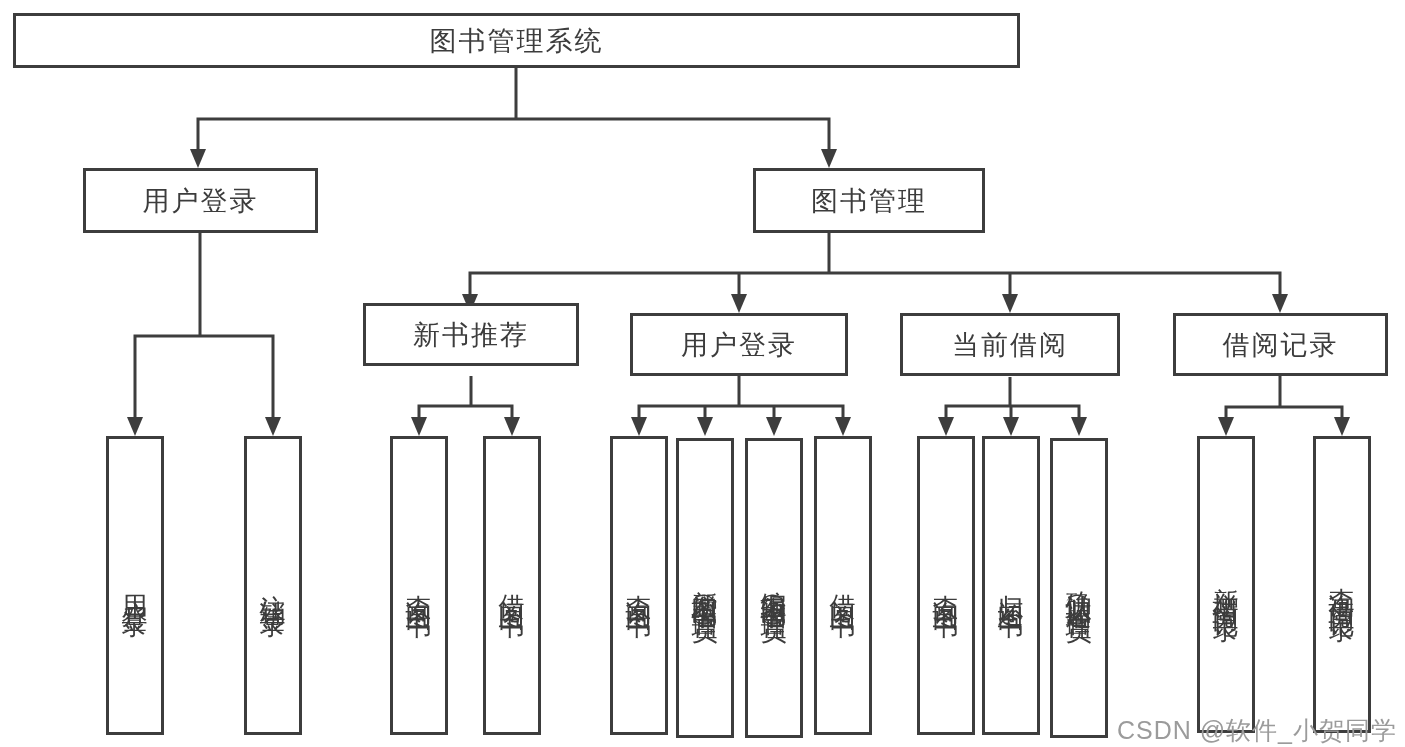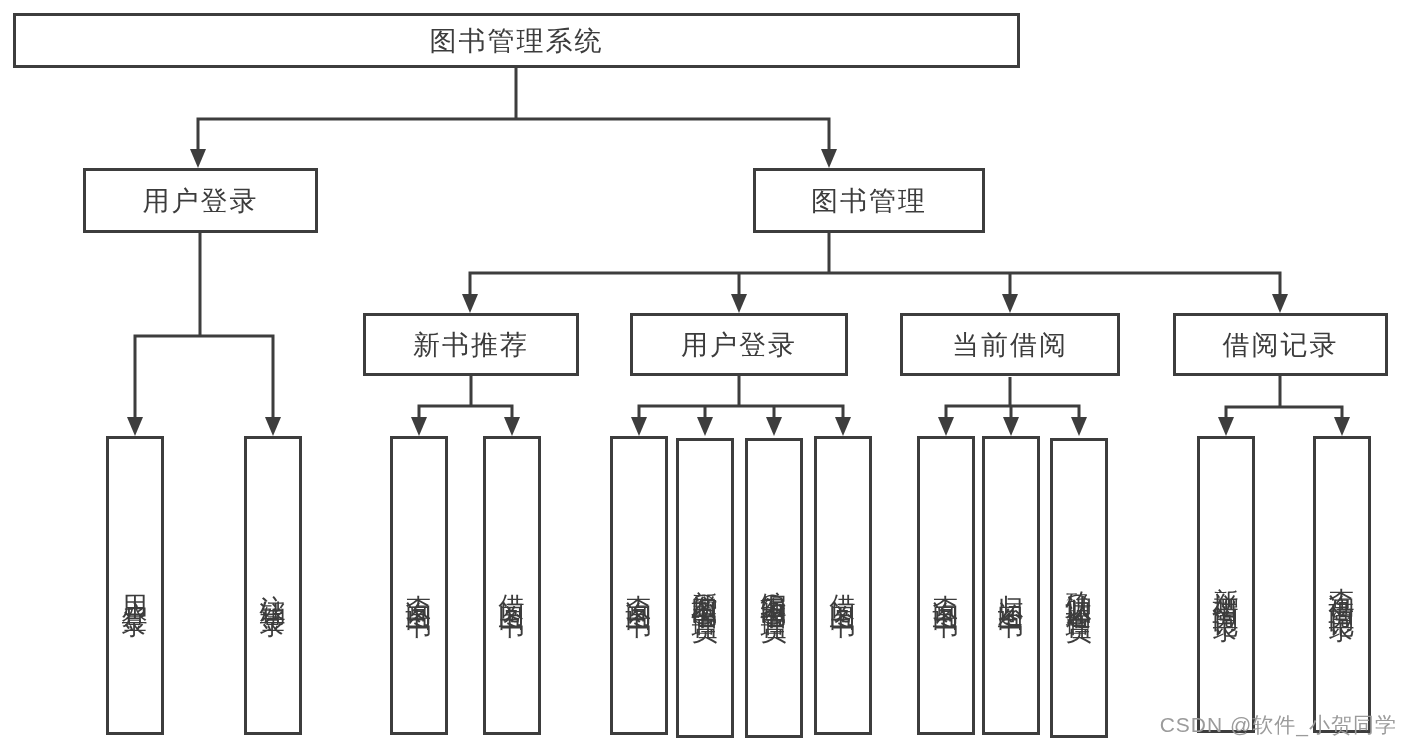--- a/index.html
+++ b/index.html
@@ -28,22 +28,22 @@
   .node .lbl{font-size:27px;letter-spacing:2px;white-space:nowrap;}
   .node .vlbl{
     font-size:26px;
     writing-mode:vertical-rl;
     letter-spacing:6px;
     line-height:1;
     white-space:nowrap;
   }
   .node .vlbl.long{letter-spacing:4px;}
   .watermark{
-    position:absolute;right:8px;bottom:8px;
-    font-size:21px;color:var(--watermark);
+    position:absolute;right:8px;bottom:0;
+    font-size:25px;color:var(--watermark);
     letter-spacing:1px;white-space:nowrap;
   }
 </style>
 </head>
 <body>
 
 <div class="canvas">
 
   <svg class="layer" width="1405" height="747" viewBox="0 0 1405 747" xmlns="http://www.w3.org/2000/svg">
 
@@ -85,21 +85,21 @@
     <span class="lbl">图书管理系统</span>
   </div>
 
   <div class="node" style="left:83px;top:168px;width:235px;height:65px">
     <span class="lbl">用户登录</span>
   </div>
   <div class="node" style="left:753px;top:168px;width:232px;height:65px">
     <span class="lbl">图书管理</span>
   </div>
 
-  <div class="node" style="left:363px;top:313px;width:216px;height:63px">
+  <div class="node" style="left:363px;top:303px;width:216px;height:63px">
     <span class="lbl">新书推荐</span>
   </div>
   <div class="node" style="left:630px;top:313px;width:218px;height:63px">
     <span class="lbl">用户登录</span>
   </div>
   <div class="node" style="left:900px;top:313px;width:220px;height:63px">
     <span class="lbl">当前借阅</span>
   </div>
   <div class="node" style="left:1173px;top:313px;width:215px;height:63px">
     <span class="lbl">借阅记录</span>

